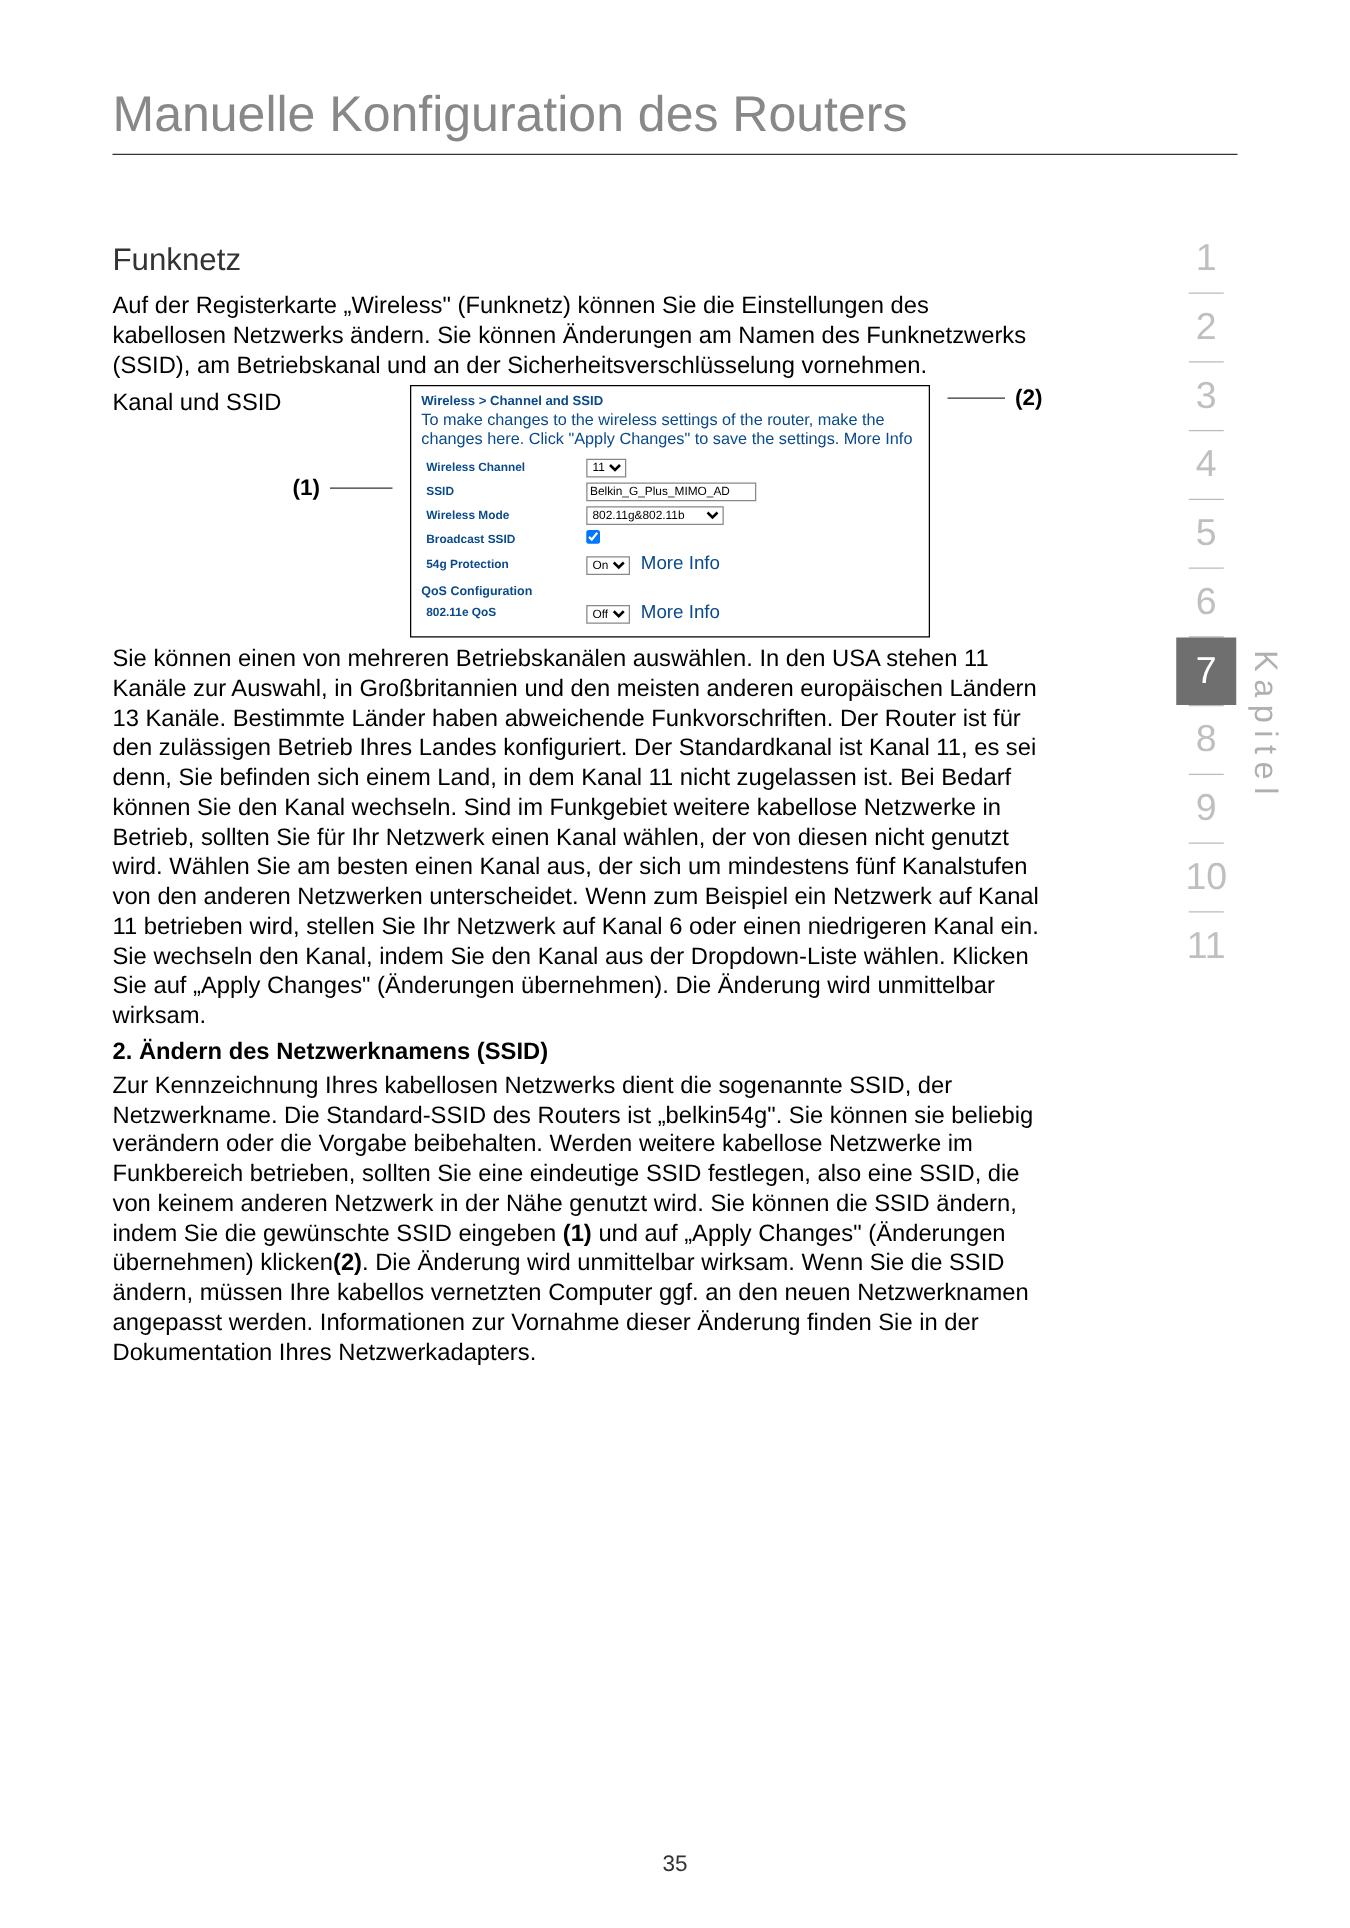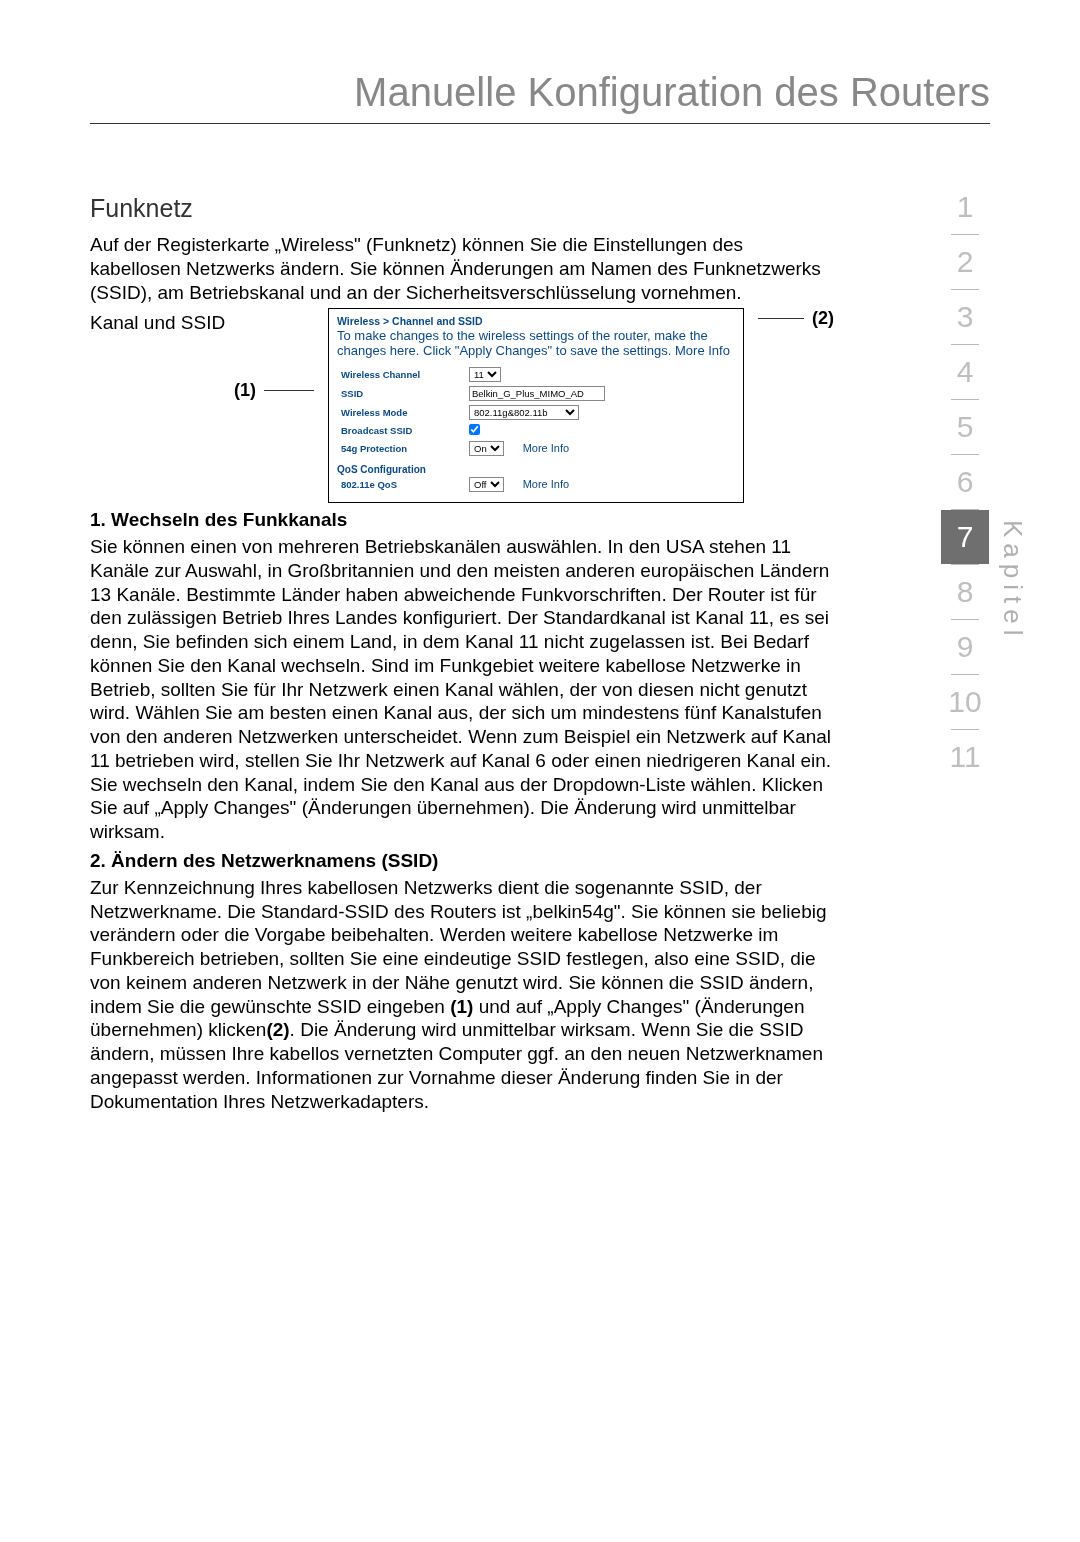--- a/index.html
+++ b/index.html
@@ -16,21 +16,20 @@
     box-sizing: border-box;
     padding: 70px 90px 40px 90px;
   }
   .page-title {
     font-size: 40px;
     color: #888;
     font-weight: normal;
     border-bottom: 1px solid #333;
     padding-bottom: 8px;
     margin-bottom: 70px;
-    text-align: right;
   }
   .content {
     width: 745px;
   }
   h2.section-title {
     font-size: 25px;
     font-weight: normal;
     color: #333;
     margin: 0 0 10px 0;
   }
@@ -121,22 +120,22 @@
     width: 130px;
     padding: 0 2px;
   }
   .router-figure input[type="checkbox"] {
     width: 11px;
     height: 11px;
     margin: 0;
   }
   .router-figure .more-info {
     color: #0a4a8a;
-    font-size: 11px;
-    margin-left: 16px;
+    font-size: 15px;
+    margin-left: 6px;
   }
   .router-figure .qos-title {
     color: #0a4a8a;
     font-weight: bold;
     font-size: 10px;
     margin-top: 6px;
   }
   .router-figure .btn-row {
     text-align: center;
     margin-top: 8px;
@@ -296,21 +295,20 @@
       </div>
 
       <div class="right-callout">
         <div class="right-callout-inner">
           <div class="line"></div>
           <span>(2)</span>
         </div>
       </div>
     </div>
 
-    <div class="section-sub">1. Wechseln des Funkkanals</div>
     <div class="body-text">Sie können einen von mehreren Betriebskanälen auswählen. In den USA stehen 11 Kanäle zur Auswahl, in Großbritannien und den meisten anderen europäischen Ländern 13 Kanäle. Bestimmte Länder haben abweichende Funkvorschriften. Der Router ist für den zulässigen Betrieb Ihres Landes konfiguriert. Der Standardkanal ist Kanal 11, es sei denn, Sie befinden sich einem Land, in dem Kanal 11 nicht zugelassen ist. Bei Bedarf können Sie den Kanal wechseln. Sind im Funkgebiet weitere kabellose Netzwerke in Betrieb, sollten Sie für Ihr Netzwerk einen Kanal wählen, der von diesen nicht genutzt wird. Wählen Sie am besten einen Kanal aus, der sich um mindestens fünf Kanalstufen von den anderen Netzwerken unterscheidet. Wenn zum Beispiel ein Netzwerk auf Kanal 11 betrieben wird, stellen Sie Ihr Netzwerk auf Kanal 6 oder einen niedrigeren Kanal ein. Sie wechseln den Kanal, indem Sie den Kanal aus der Dropdown-Liste wählen. Klicken Sie auf „Apply Changes" (Änderungen übernehmen). Die Änderung wird unmittelbar wirksam.</div>
 
     <div class="section-sub">2. Ändern des Netzwerknamens (SSID)</div>
     <div class="body-text">
       <span>Zur Kennzeichnung Ihres kabellosen Netzwerks dient die sogenannte SSID, der Netzwerkname. Die Standard-SSID des Routers ist „belkin54g". Sie können sie beliebig verändern oder die Vorgabe beibehalten. Werden weitere kabellose Netzwerke im Funkbereich betrieben, sollten Sie eine eindeutige SSID festlegen, also eine SSID, die von keinem anderen Netzwerk in der Nähe genutzt wird. Sie können die SSID ändern, indem Sie die gewünschte SSID eingeben </span><span class="bold">(1)</span><span> und auf „Apply Changes" (Änderungen übernehmen) klicken</span><span class="bold">(2)</span><span>. Die Änderung wird unmittelbar wirksam. Wenn Sie die SSID ändern, müssen Ihre kabellos vernetzten Computer ggf. an den neuen Netzwerknamen angepasst werden. Informationen zur Vornahme dieser Änderung finden Sie in der Dokumentation Ihres Netzwerkadapters.</span>
     </div>
   </div>
 
   <div class="sidebar">
     <div class="chapters" id="chapters">
@@ -332,13 +330,14 @@
         <div class="chapsep"></div>
         <div class="chapnum">9</div>
         <div class="chapsep"></div>
         <div class="chapnum">10</div>
         <div class="chapsep"></div>
         <div class="chapnum">11</div>
       </div>
     <div class="kapitel">Kapitel</div>
   </div>
 
+  <div class="pagenum">35</div>
 </div>
 
 </body></html>

